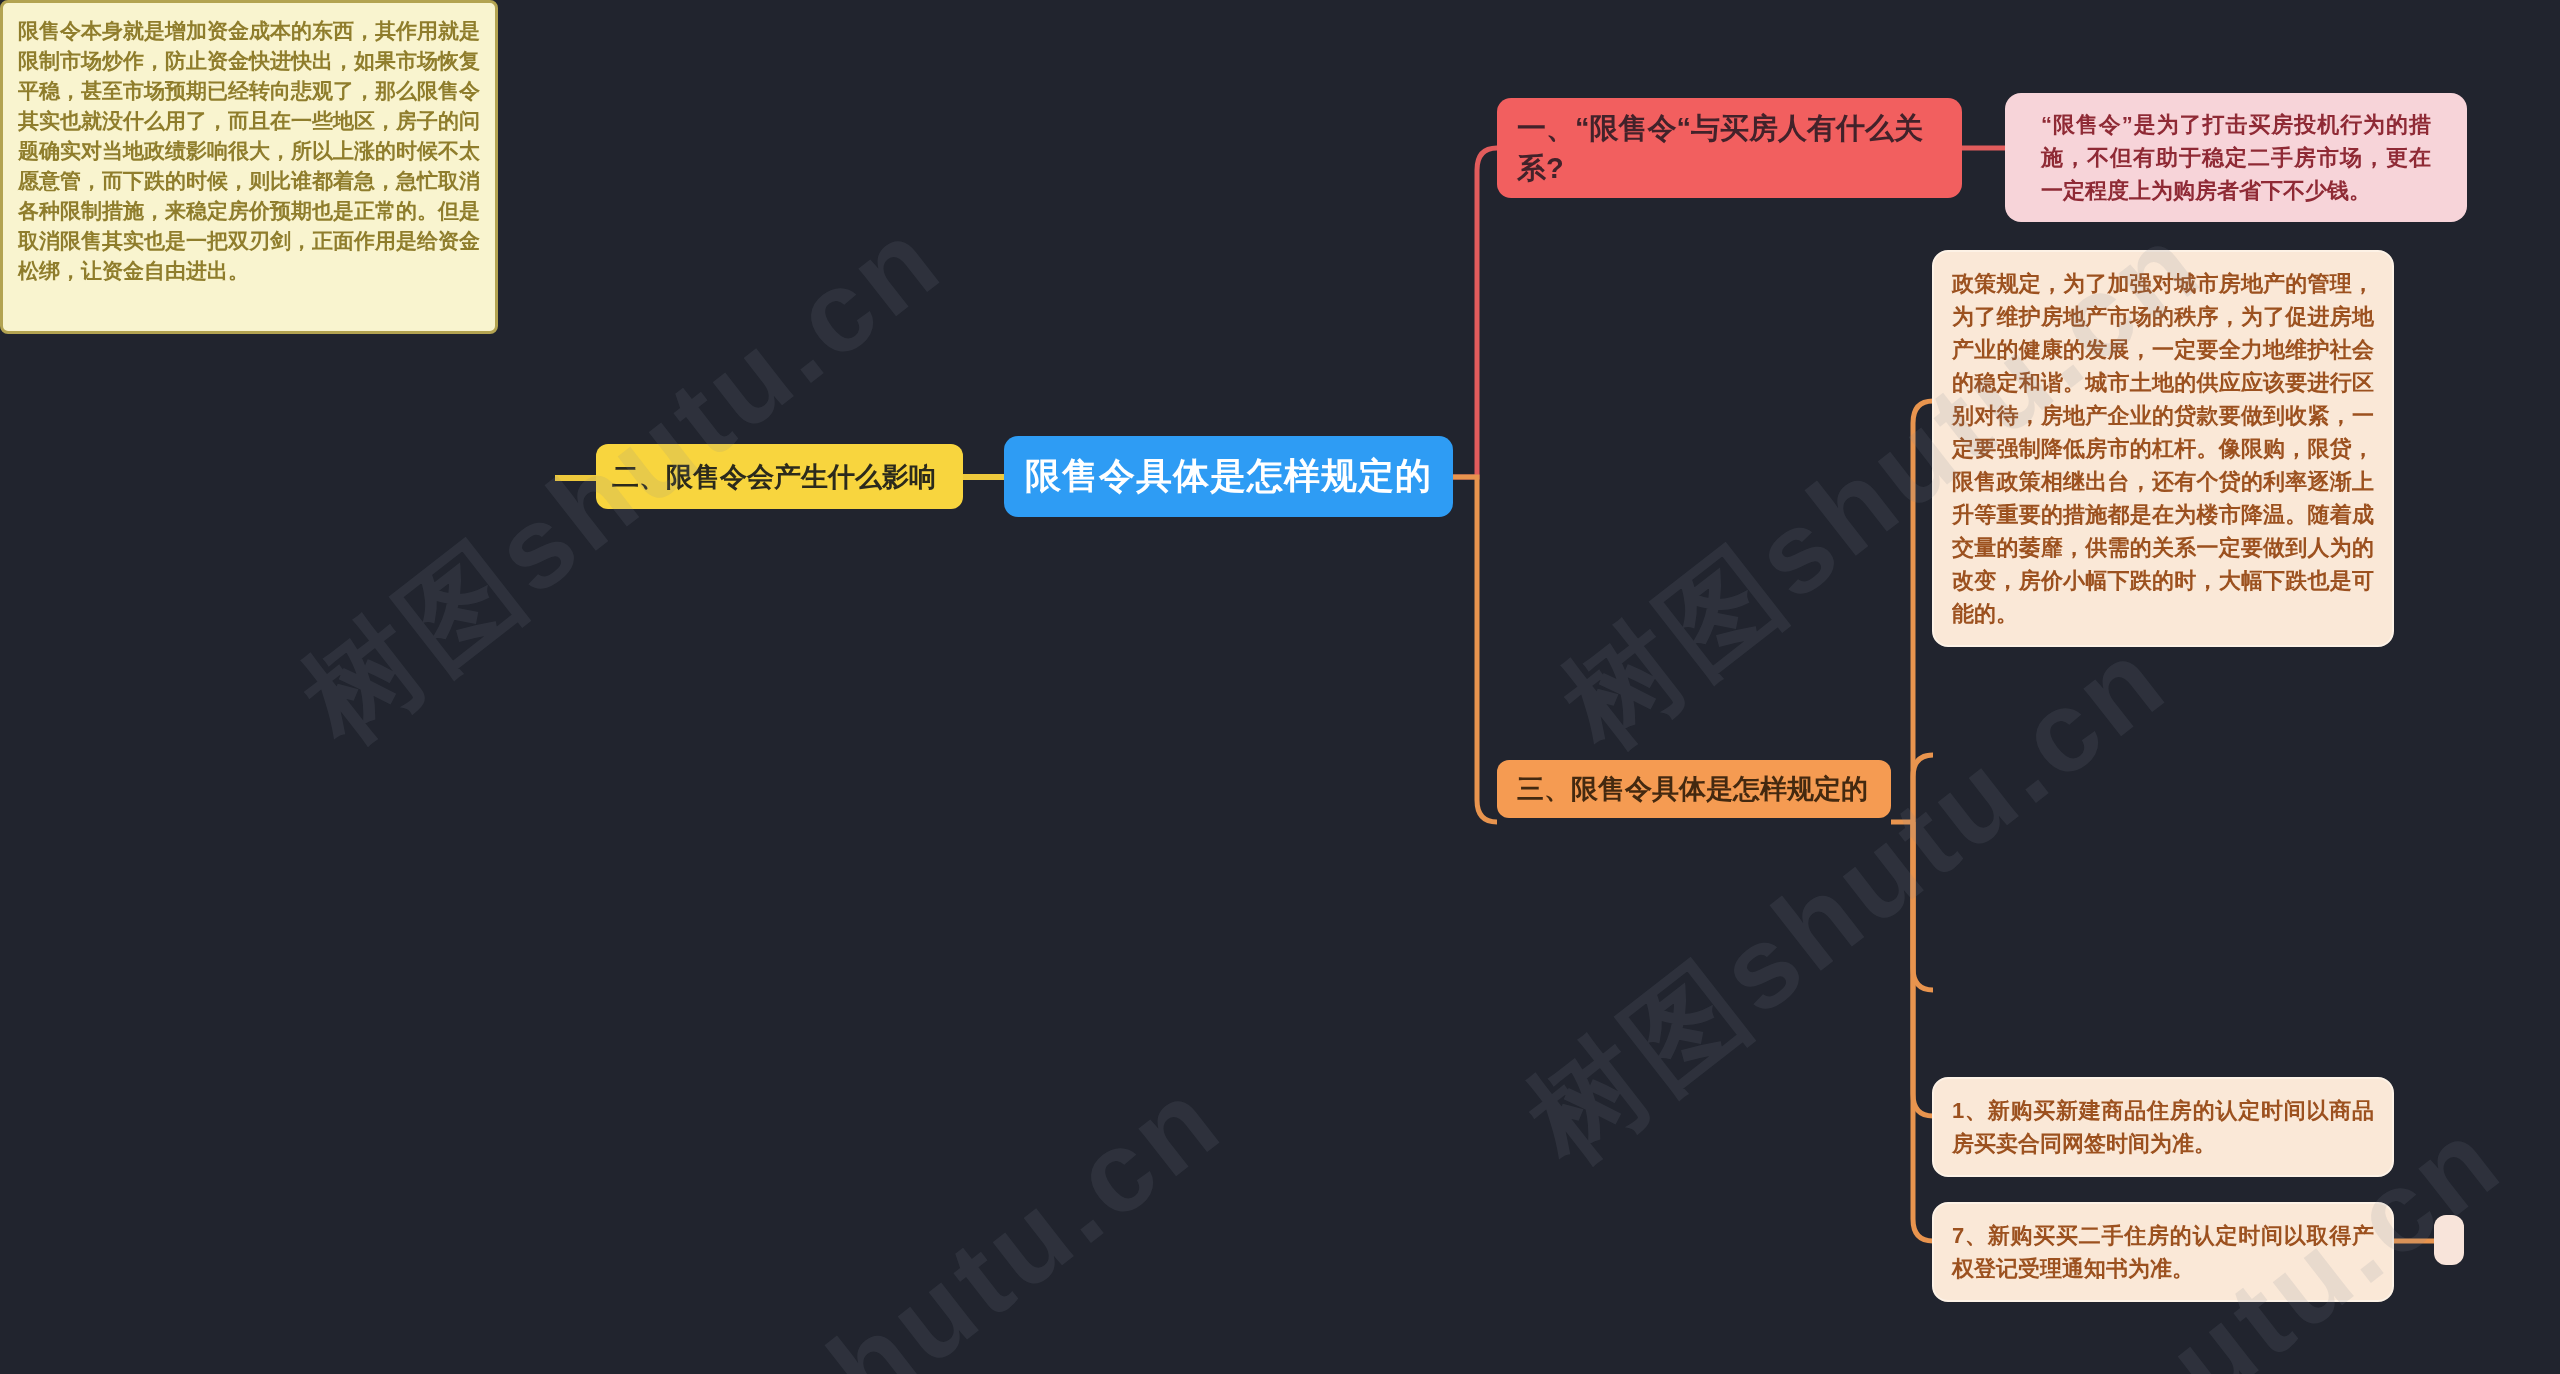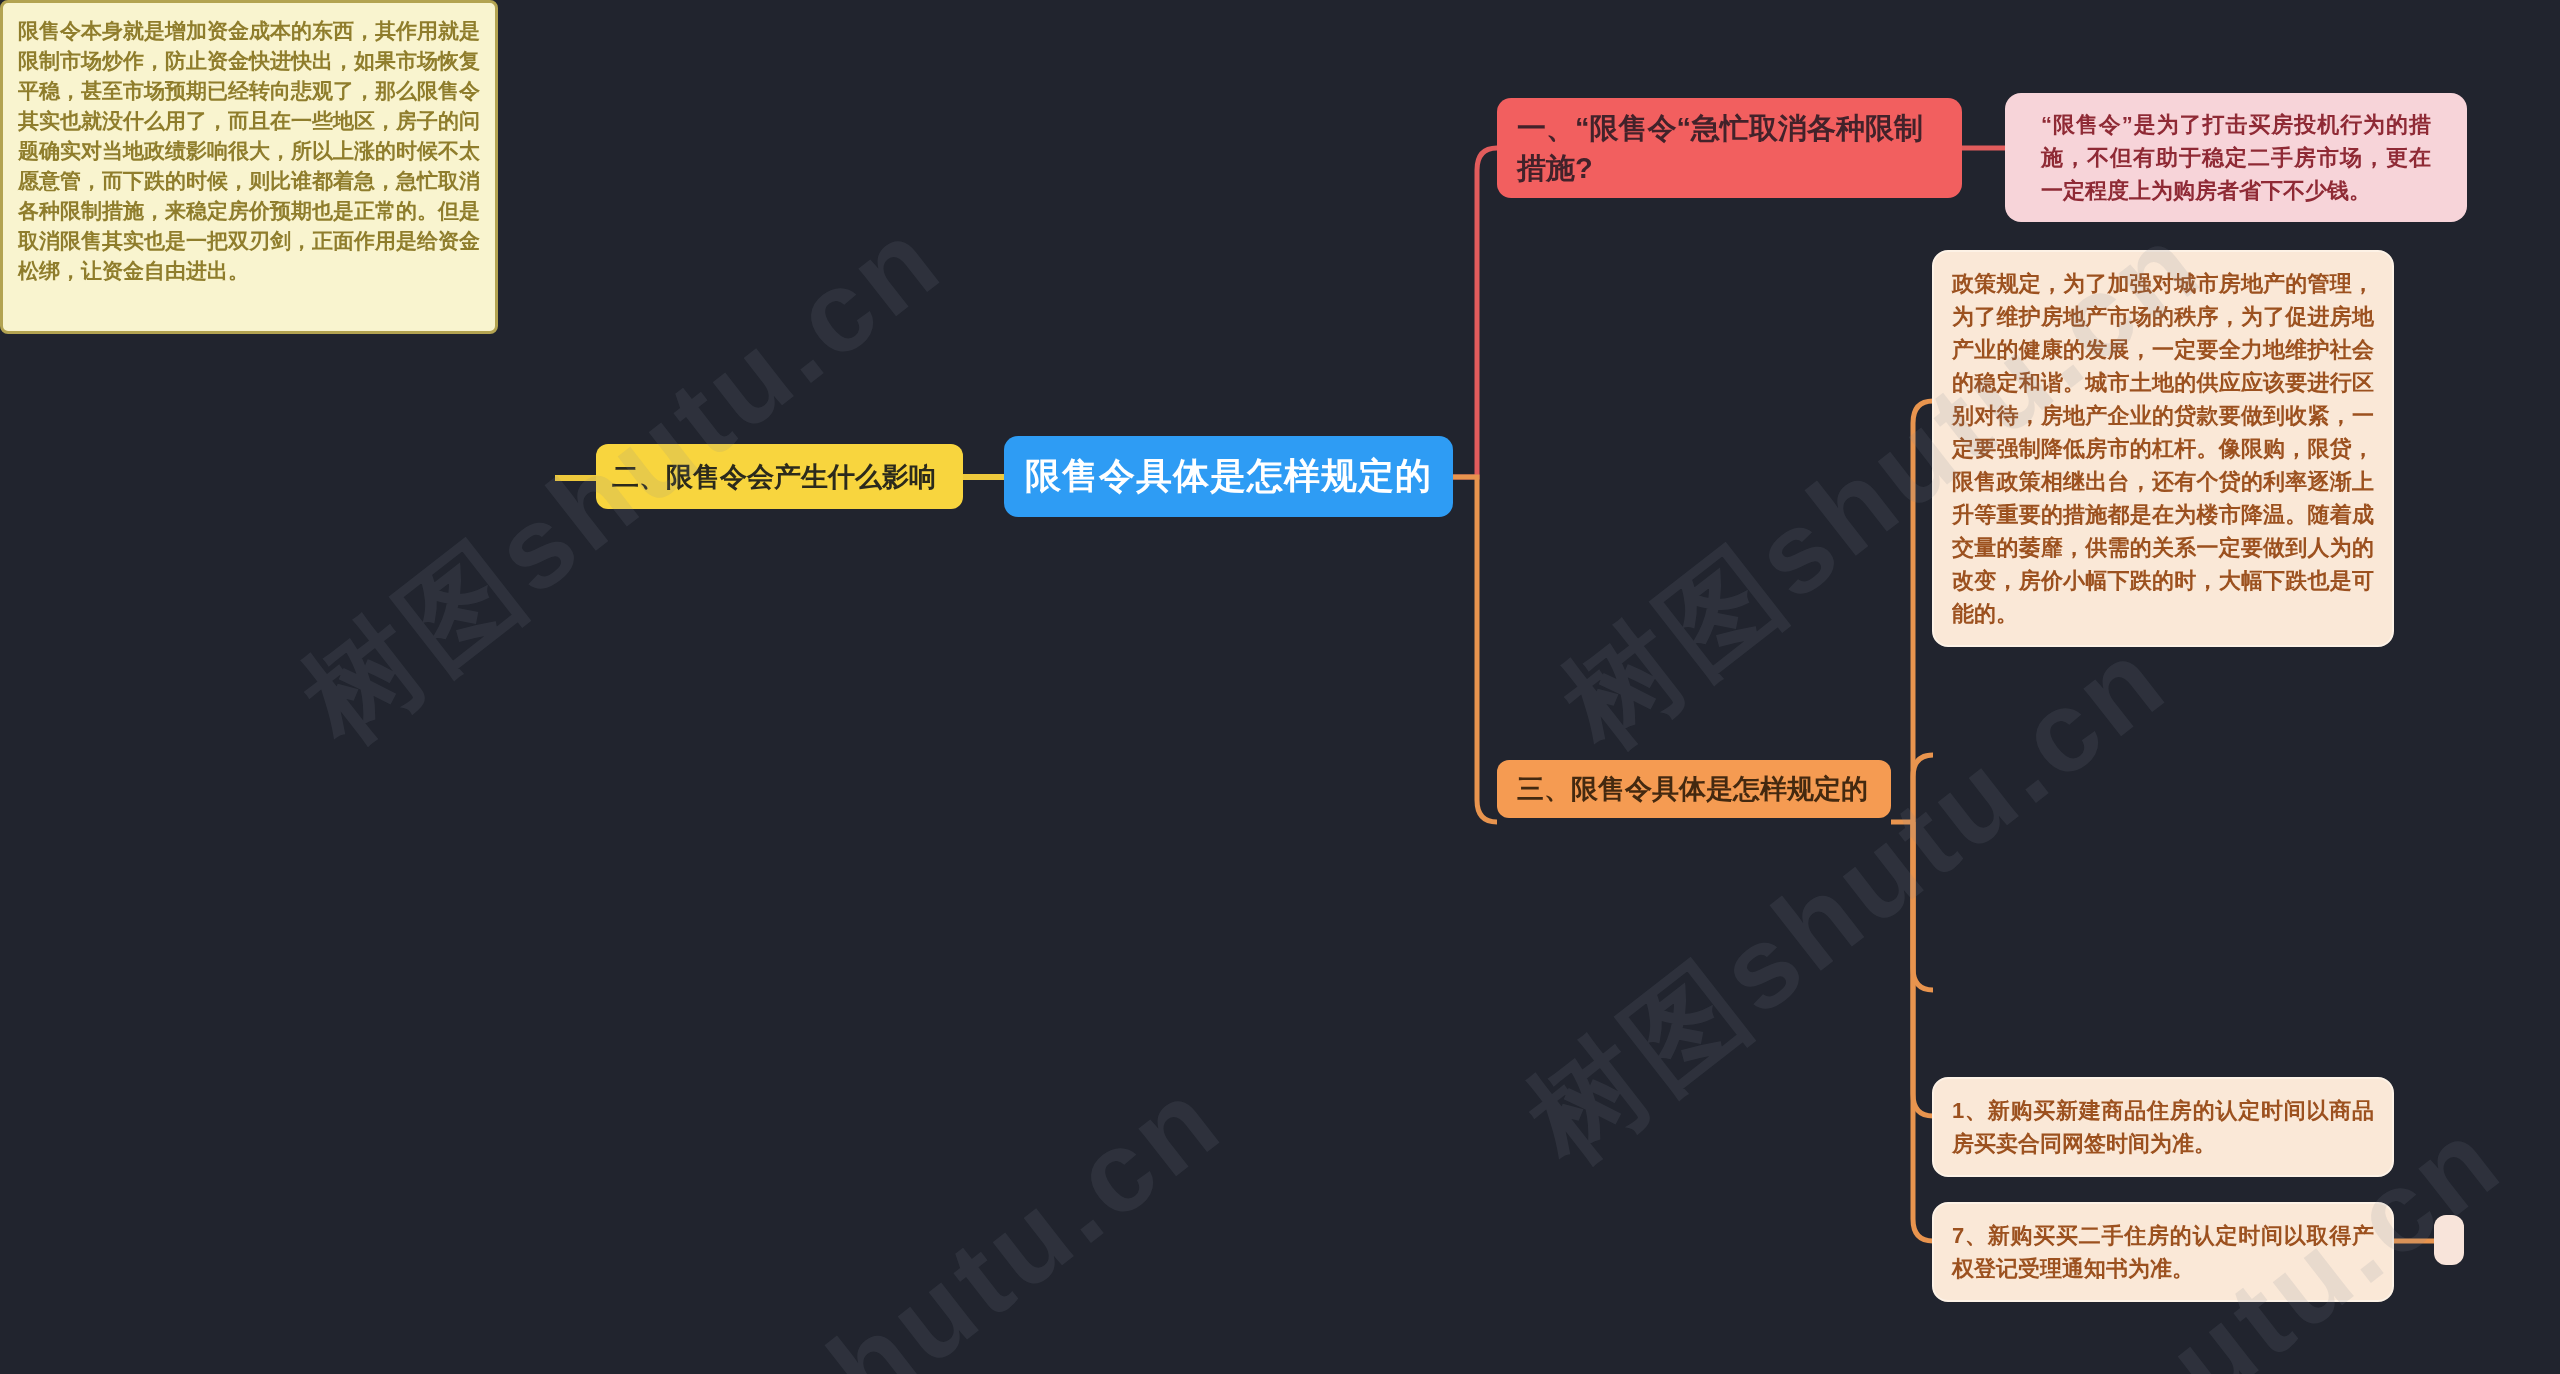--- a/index.html
+++ b/index.html
@@ -64,21 +64,21 @@
 
   <div class="node topic topic-two">
     <span>二、限售令会产生什么影响</span>
   </div>
 
   <div class="node topic topic-root">
     <span>限售令具体是怎样规定的</span>
   </div>
 
   <div class="node topic topic-one">
-    <span>一、“限售令“急忙取消各种限制措施?</span>
+    <span>一、“限售令“与买房人有什么关系?</span>
   </div>
 
   <div class="note-box pink-note">
     <p>“限售令”是为了打击买房投机行为的措施，不但有助于稳定二手房市场，更在一定程度上为购房者省下不少钱。</p>
   </div>
 
   <div class="node topic topic-three">
     <span>三、限售令具体是怎样规定的</span>
   </div>
 

